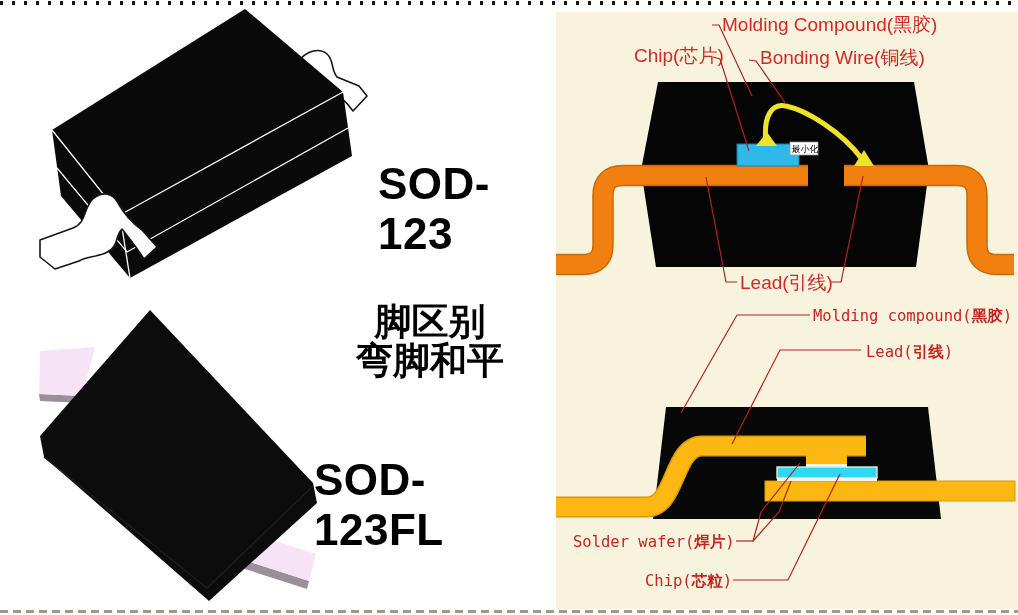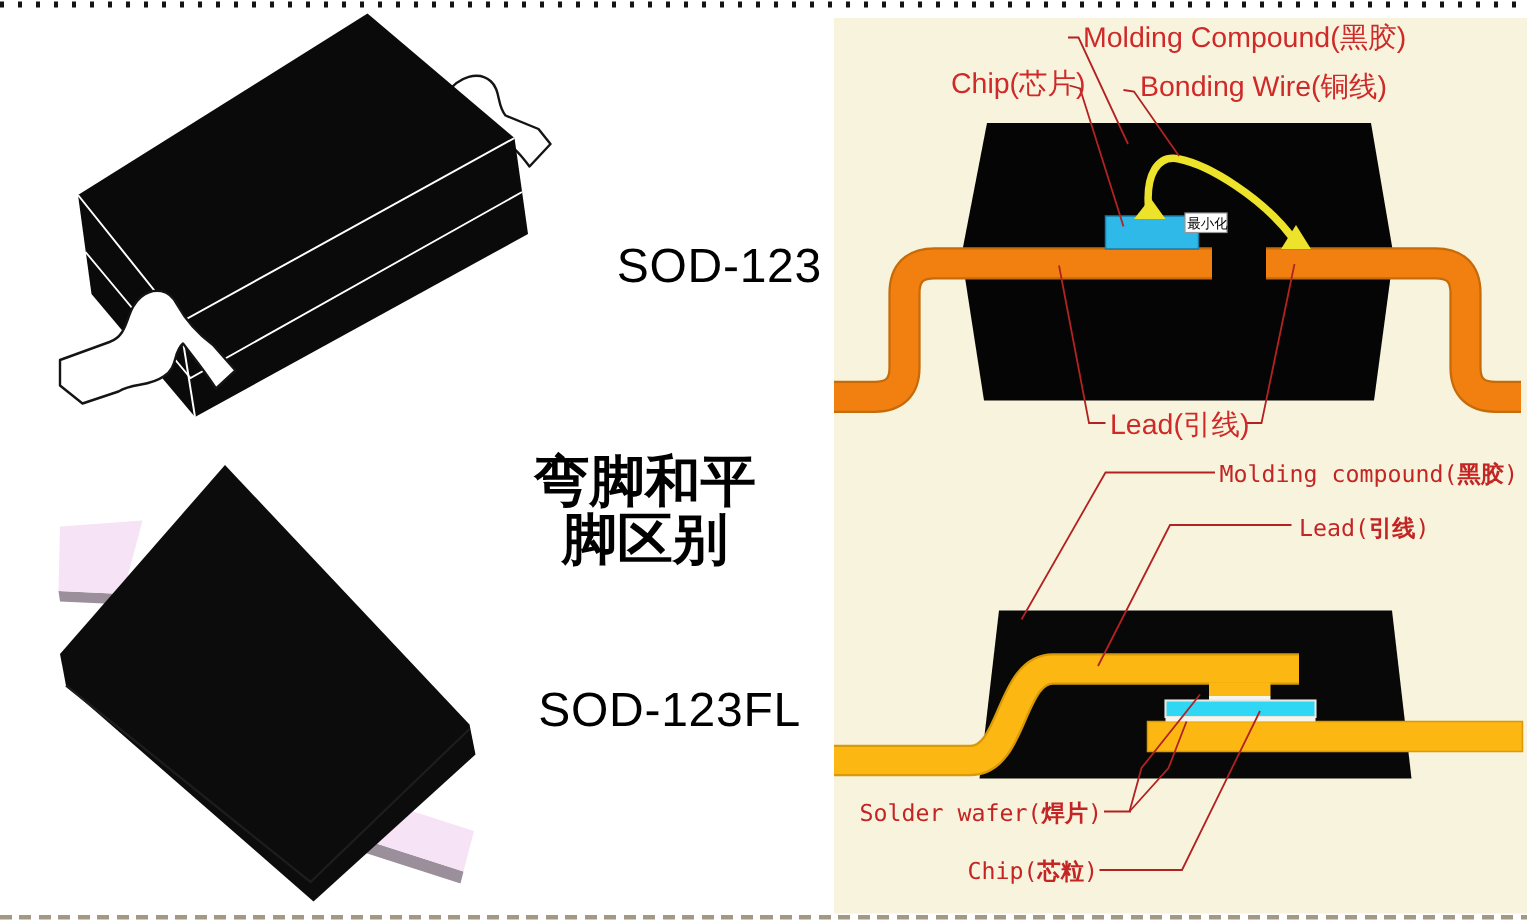--- a/index.html
+++ b/index.html
@@ -4,21 +4,21 @@
 <style>
   html,body{margin:0;padding:0;background:#ffffff;}
   body{font-family:"Liberation Sans", sans-serif;}
   .stage{position:relative;width:1018px;height:615px;background:#ffffff;overflow:hidden;}
   .dots-top{position:absolute;left:0;top:1px;width:100%;height:4px;
     background:repeating-linear-gradient(90deg,#141414 0 3px,transparent 3px 12px);}
   .dash-bottom{position:absolute;left:0;top:610px;width:100%;height:3px;
     background:repeating-linear-gradient(90deg,#a39884 0 8px,transparent 8px 13px);}
   svg.art{position:absolute;left:0;top:0;}
   .txt{position:absolute;color:#000;}
-  .pkgname{font-weight:normal;font-size:32px;letter-spacing:0.5px;text-align:right;}
+  .pkgname{font-weight:bold;font-size:44px;letter-spacing:0.5px;text-align:left;}
   .note{font-family:"Liberation Serif","DejaVu Serif",serif;font-size:37px;line-height:39px;
     text-align:center;font-weight:bold;}
   .toplabel{font-family:"Liberation Sans",sans-serif;font-size:19px;fill:#cf2a2a;}
   .botlabel{font-family:"DejaVu Sans Mono",monospace;font-size:15.5px;fill:#c32525;}
   .zh-bold{font-weight:bold;}
   .leader{stroke:#b22222;stroke-width:1.2;fill:none;}
   .tiptext{font-family:"DejaVu Sans",sans-serif;font-size:9px;fill:#000;}
 </style>
 </head>
 <body>
@@ -114,19 +114,19 @@
       <text x="813" y="321" class="botlabel"><tspan>Molding compound(</tspan><tspan class="zh-bold">黑胶</tspan><tspan>)</tspan></text>
       <text x="866" y="357" class="botlabel"><tspan>Lead(</tspan><tspan class="zh-bold">引线</tspan><tspan>)</tspan></text>
       <text x="573" y="547" class="botlabel"><tspan>Solder wafer(</tspan><tspan class="zh-bold">焊片</tspan><tspan>)</tspan></text>
       <text x="645" y="586" class="botlabel"><tspan>Chip(</tspan><tspan class="zh-bold">芯粒</tspan><tspan>)</tspan></text>
     </g>
   </svg>
 
   <div class="txt pkgname" style="left:378px;top:159px;width:170px;">SOD-123</div>
 
   <div class="txt note" style="left:340px;top:302px;width:180px;">
+    <div>脚区别</div>
     <div>弯脚和平</div>
-    <div>脚区别</div>
   </div>
 
   <div class="txt pkgname" style="left:314px;top:455px;width:220px;">SOD-123FL</div>
 
 </div>
 
 </body></html>

